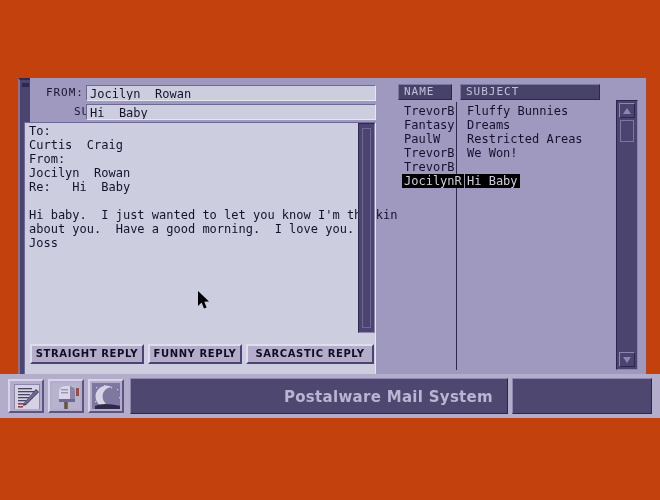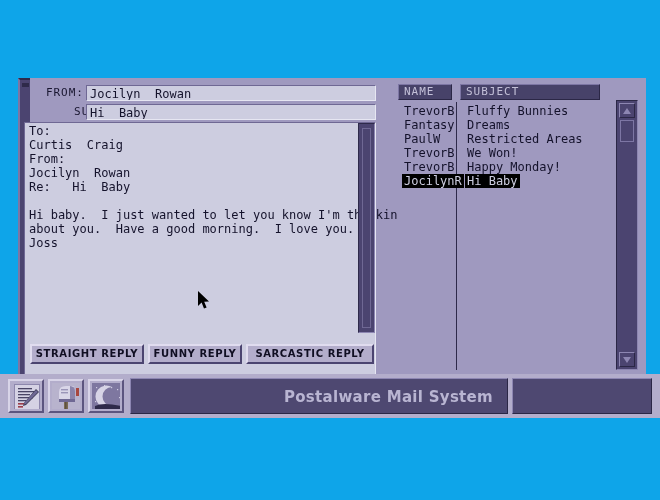--- a/index.html
+++ b/index.html
@@ -12,21 +12,21 @@
     height: 500px;
     overflow: hidden;
     font-family: "DejaVu Sans Mono", monospace;
     -webkit-font-smoothing: none;
   }
 
   #screen {
     position: relative;
     width: 660px;
     height: 500px;
-    background: #0ea5e9;
+    background: #c2410c;
   }
 
   
   #app-window {
     position: absolute;
     left: 18px;
     top: 78px;
     width: 628px;
     height: 296px;
     background: #9f99bf;
@@ -457,21 +457,20 @@
       <div class="msg-row" style="top: 30px;">
         <span class="cell-name">PaulW</span>
         <span class="cell-subject">Restricted Areas</span>
       </div>
       <div class="msg-row" style="top: 44px;">
         <span class="cell-name">TrevorB</span>
         <span class="cell-subject">We Won!</span>
       </div>
       <div class="msg-row" style="top: 58px;">
         <span class="cell-name">TrevorB</span>
-        <span class="cell-subject">Happy Monday!</span>
       </div>
       <div class="msg-row selected" style="top: 72px;">
         <span class="cell-name">JocilynR</span>
         <span class="cell-subject">Hi Baby</span>
       </div>
     </div>
 
   <div id="list-scroll">
     <div class="sb-btn" id="sb-up">
       <div class="sb-arrow"></div>

